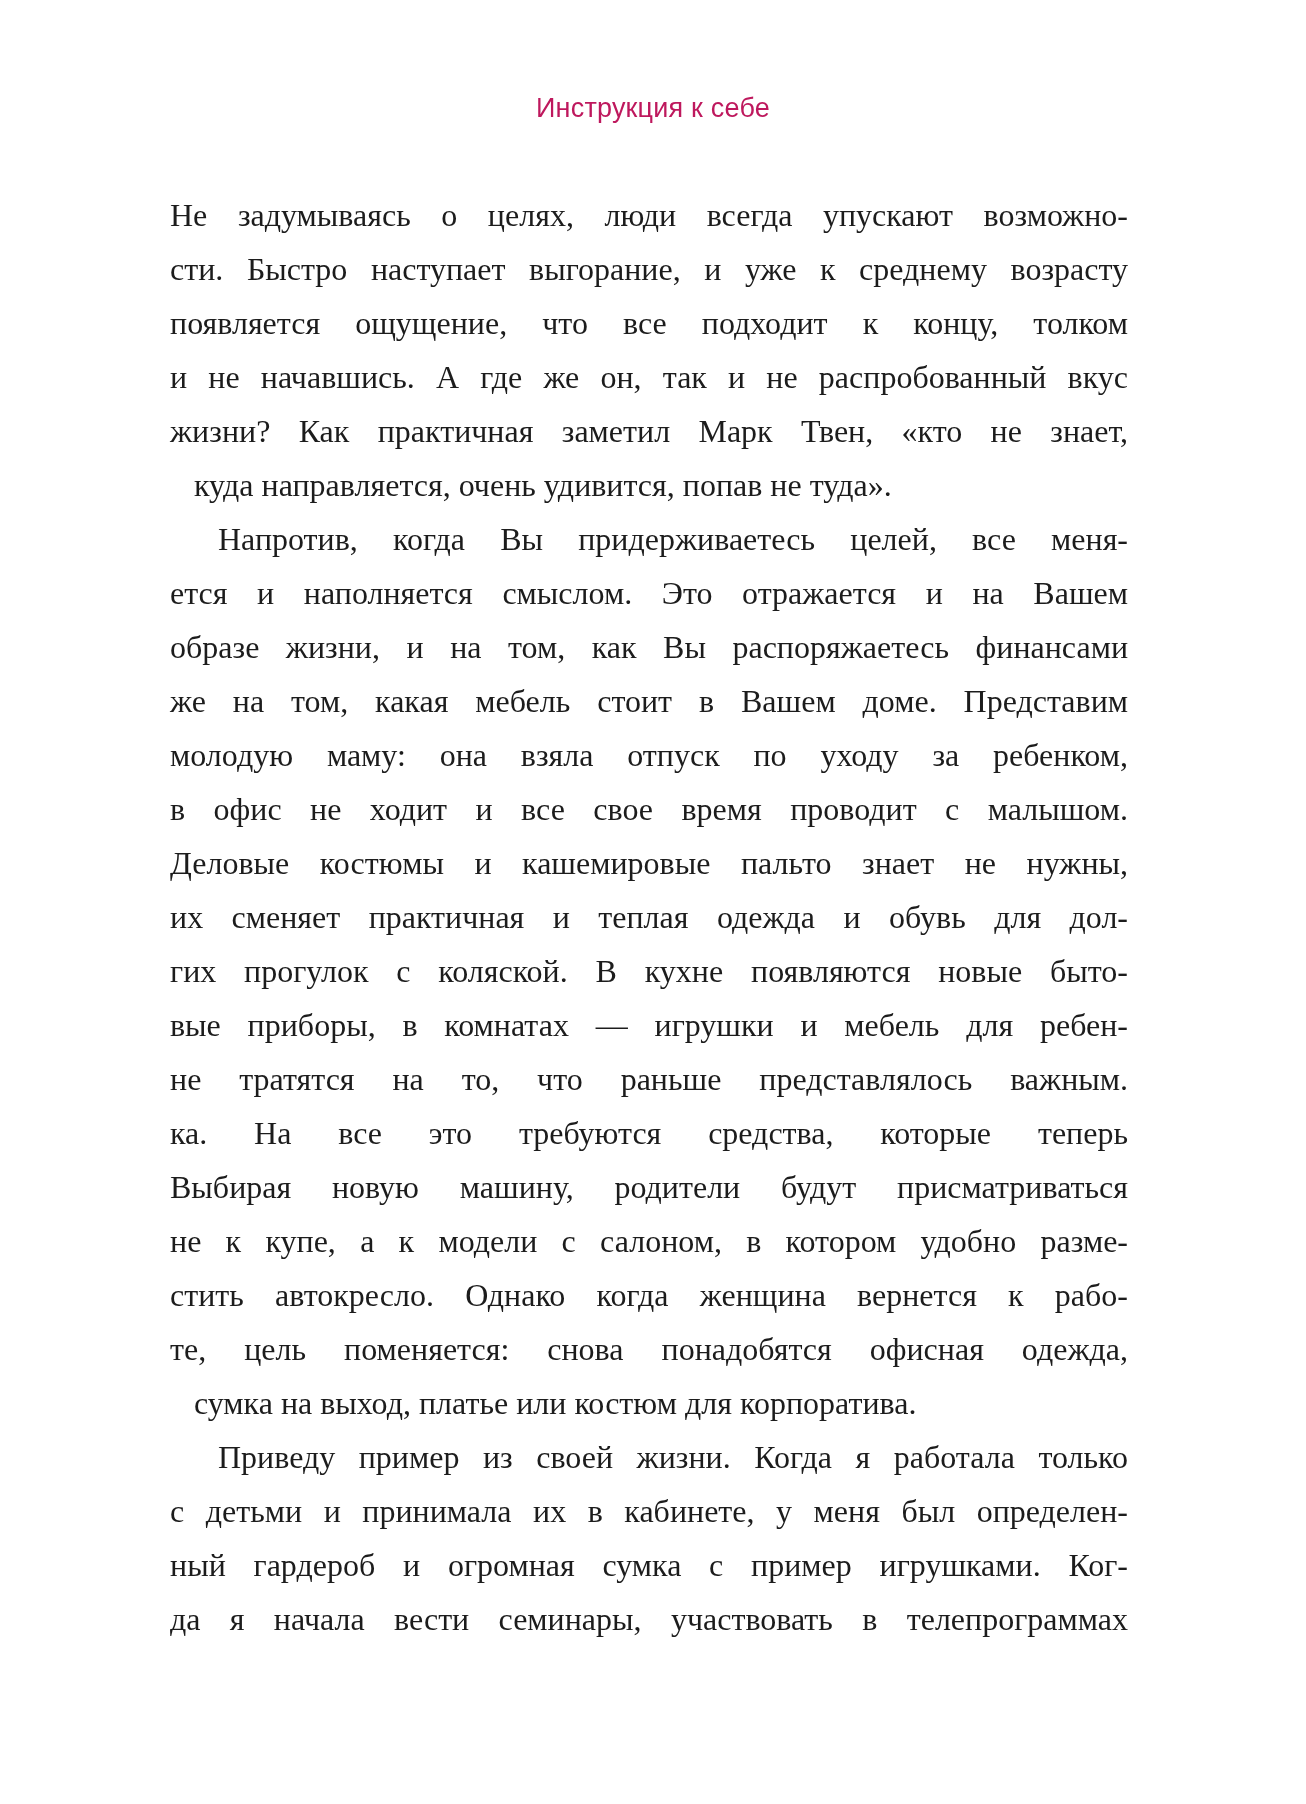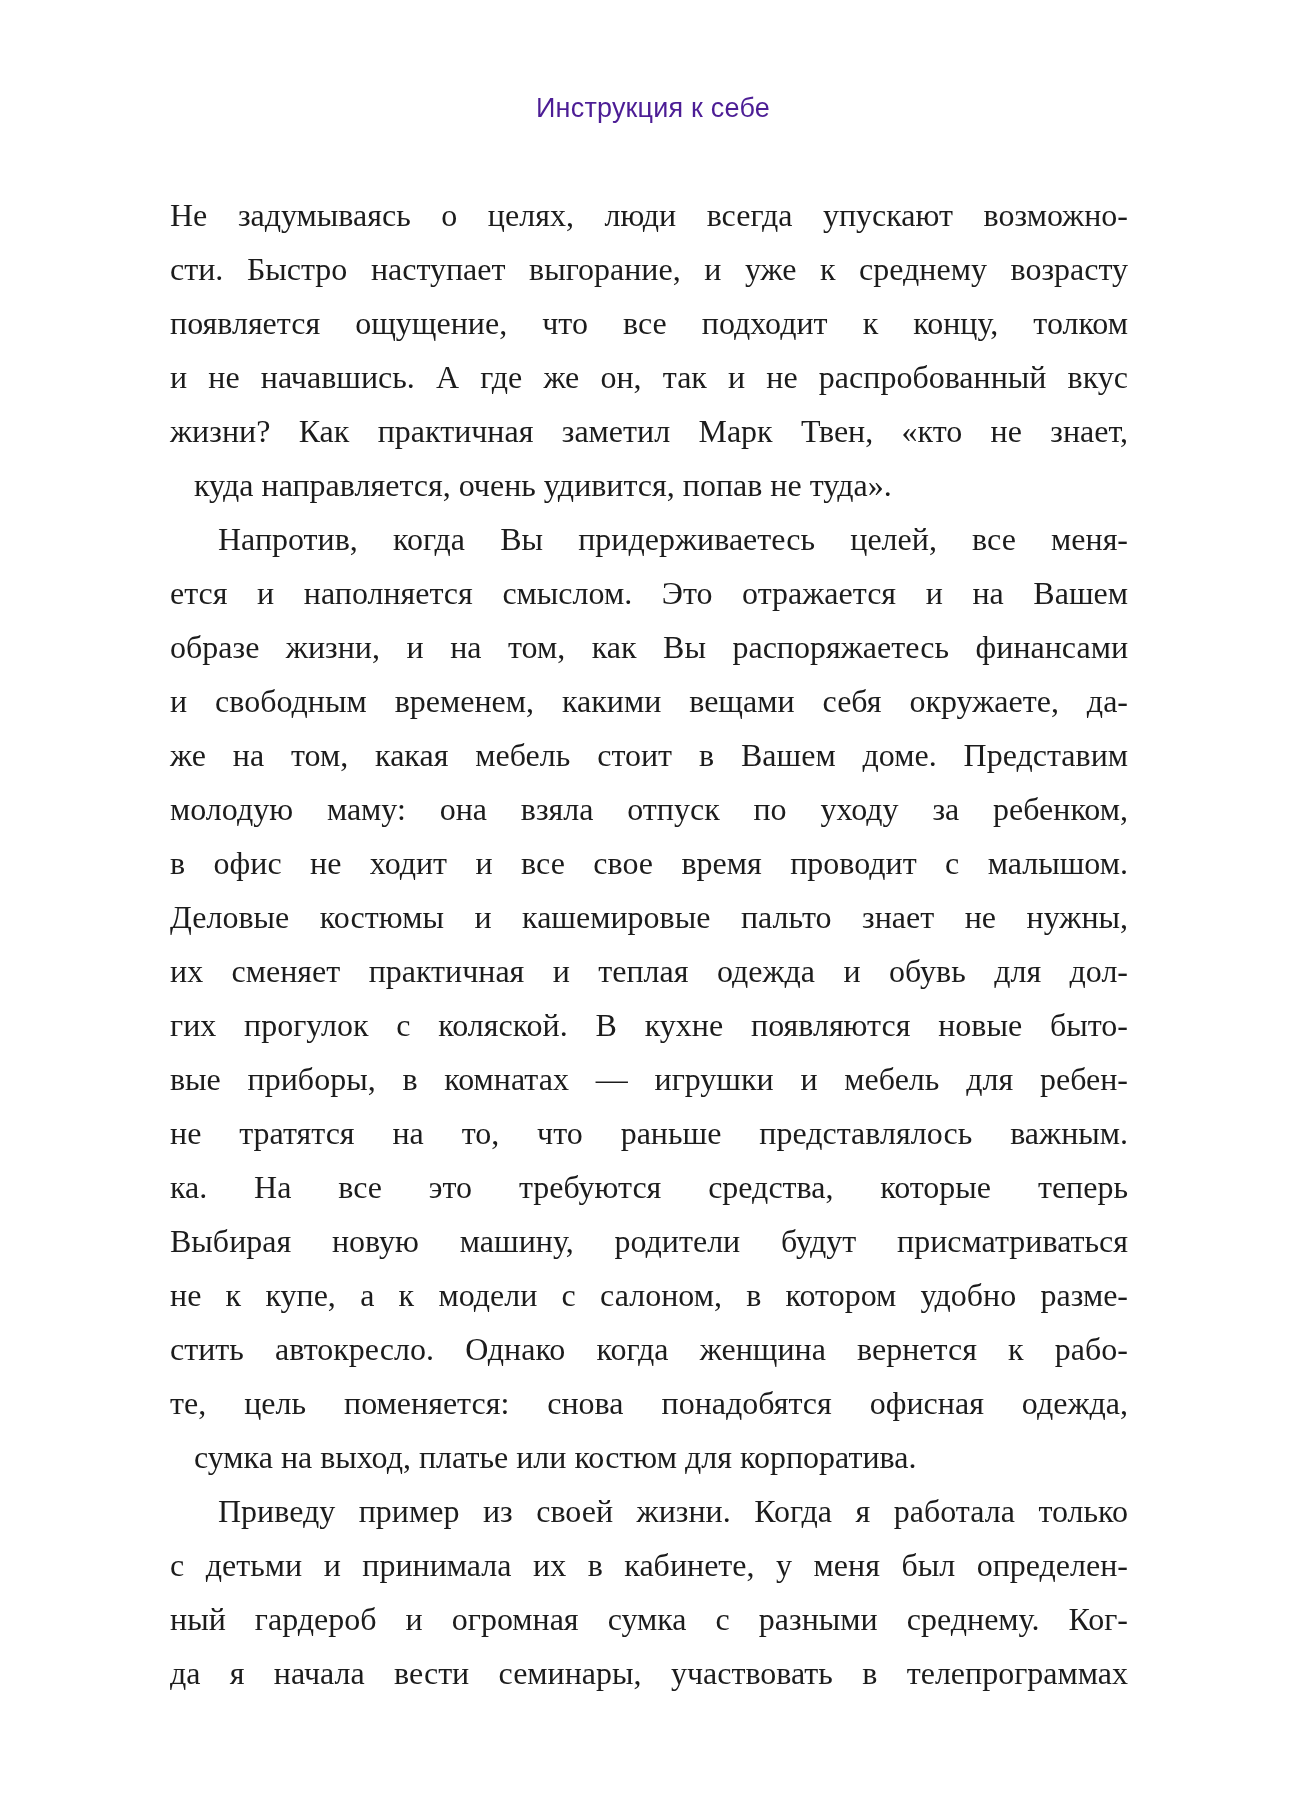--- a/index.html
+++ b/index.html
@@ -18,21 +18,21 @@
   }
   .running-header {
     position: absolute;
     top: 92px;
     left: 0;
     width: 100%;
     text-align: center;
     font-family: "Liberation Sans", sans-serif;
     font-size: 27px;
     line-height: 32px;
-    color: #4c1d95;
+    color: #be185d;
     letter-spacing: 0.2px;
   }
   .text-block {
     position: absolute;
     left: 170px;
     top: 188px;
     width: 958px;
     font-size: 32px;
     line-height: 54px;
   }
@@ -63,36 +63,35 @@
         <div class="line">сти. Быстро наступает выгорание, и уже к среднему возрасту</div>
         <div class="line">появляется ощущение, что все подходит к концу, толком</div>
         <div class="line">и не начавшись. А где же он, так и не распробованный вкус</div>
         <div class="line">жизни? Как практичная заметил Марк Твен, «кто не знает,</div>
         <div class="line left">куда направляется, очень удивится, попав не туда».</div>
       </div>
       <div class="para">
         <div class="line indent">Напротив, когда Вы придерживаетесь целей, все меня-</div>
         <div class="line">ется и наполняется смыслом. Это отражается и на Вашем</div>
         <div class="line">образе жизни, и на том, как Вы распоряжаетесь финансами</div>
-        <div class="line">и свободным временем, какими вещами себя окружаете, да-</div>
         <div class="line">же на том, какая мебель стоит в Вашем доме. Представим</div>
         <div class="line">молодую маму: она взяла отпуск по уходу за ребенком,</div>
         <div class="line">в офис не ходит и все свое время проводит с малышом.</div>
         <div class="line">Деловые костюмы и кашемировые пальто знает не нужны,</div>
         <div class="line">их сменяет практичная и теплая одежда и обувь для дол-</div>
         <div class="line">гих прогулок с коляской. В кухне появляются новые быто-</div>
         <div class="line">вые приборы, в комнатах — игрушки и мебель для ребен-</div>
         <div class="line">не тратятся на то, что раньше представлялось важным.</div>
         <div class="line">ка. На все это требуются средства, которые теперь</div>
         <div class="line">Выбирая новую машину, родители будут присматриваться</div>
         <div class="line">не к купе, а к модели с салоном, в котором удобно разме-</div>
         <div class="line">стить автокресло. Однако когда женщина вернется к рабо-</div>
         <div class="line">те, цель поменяется: снова понадобятся офисная одежда,</div>
         <div class="line left">сумка на выход, платье или костюм для корпоратива.</div>
       </div>
       <div class="para">
         <div class="line indent">Приведу пример из своей жизни. Когда я работала только</div>
         <div class="line">с детьми и принимала их в кабинете, у меня был определен-</div>
-        <div class="line">ный гардероб и огромная сумка с разными среднему. Ког-</div>
+        <div class="line">ный гардероб и огромная сумка с пример игрушками. Ког-</div>
         <div class="line">да я начала вести семинары, участвовать в телепрограммах</div>
       </div>
     </div>
 </div>
 
 </body></html>

